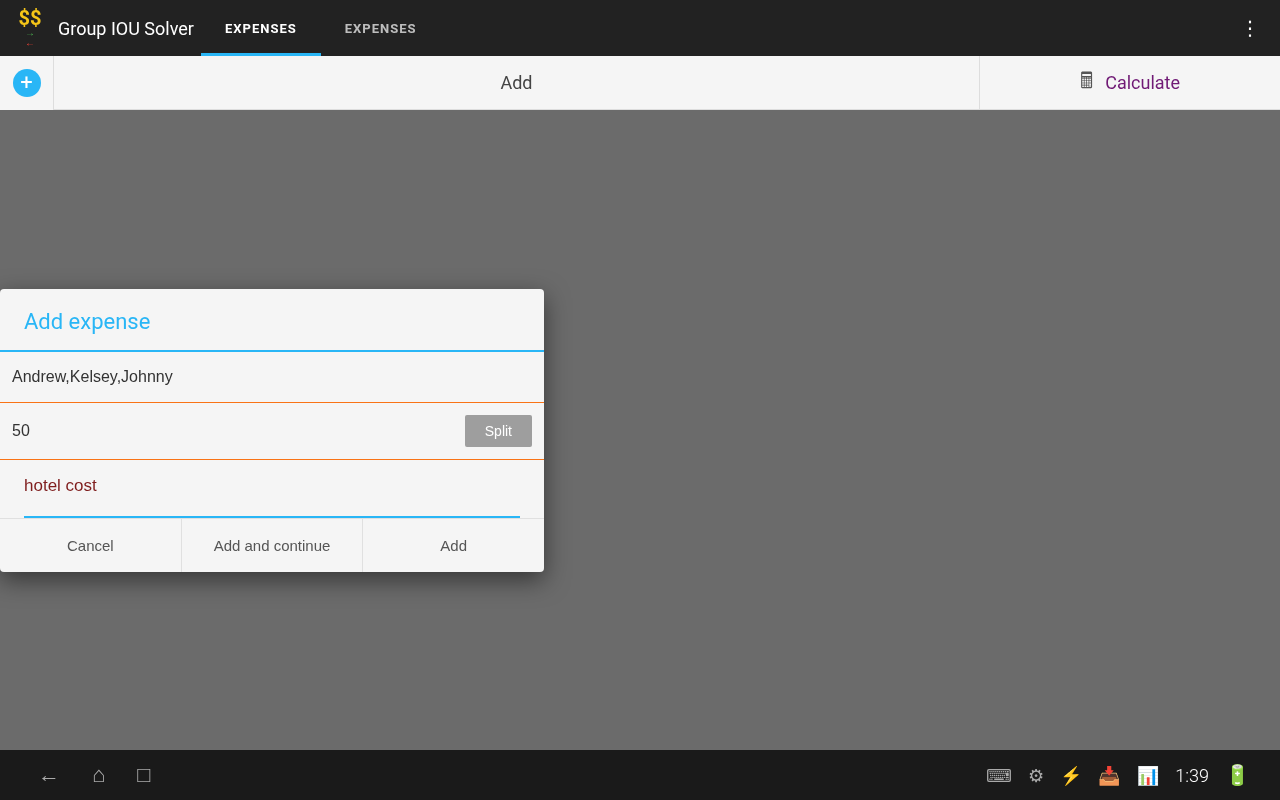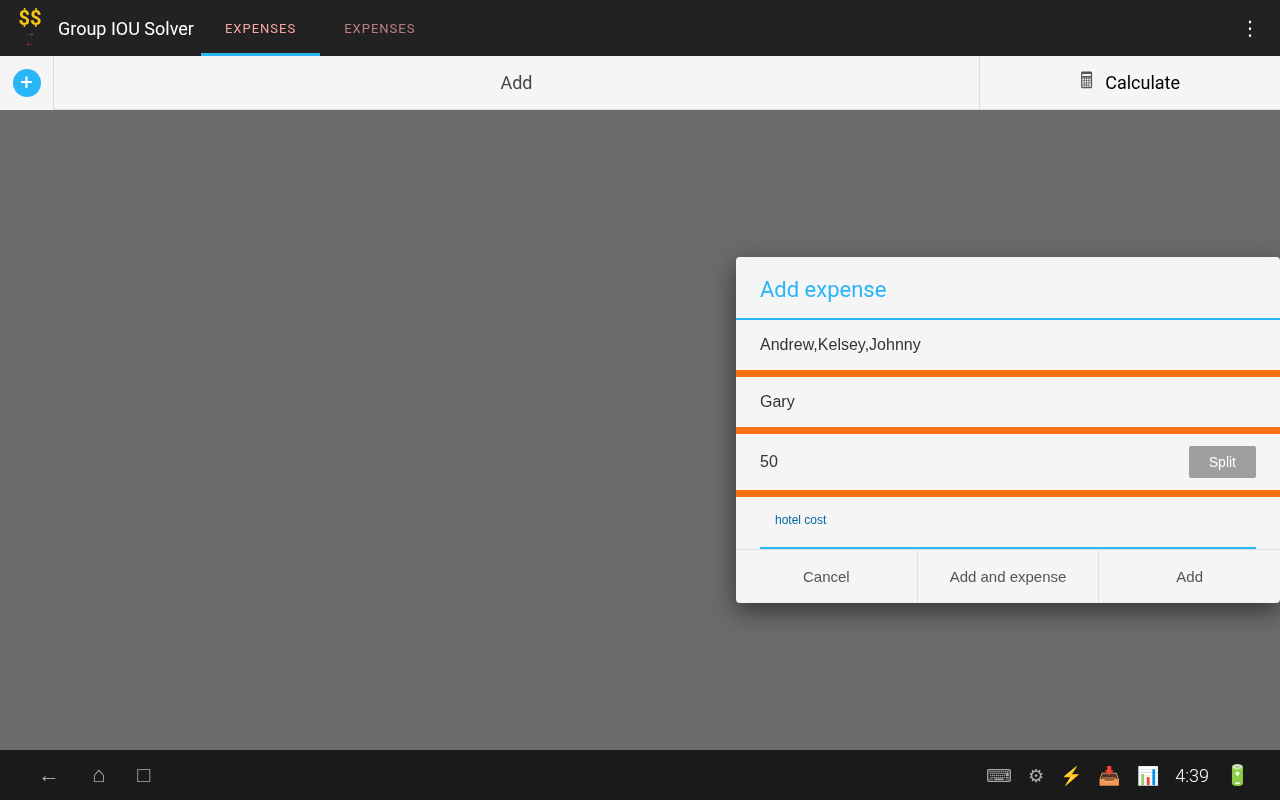--- a/index.html
+++ b/index.html
@@ -55,23 +55,23 @@
       display: flex;
       align-items: center;
       height: 100%;
       flex: 1;
     }
     .tab {
       height: 100%;
       display: flex;
       align-items: center;
       padding: 0 24px;
-      color: #fca5a5;
+      color: #ffffff;
       font-size: 13px;
-      font-weight: 400;
+      font-weight: 700;
       letter-spacing: 1px;
       cursor: pointer;
       position: relative;
       opacity: 0.7;
     }
     .tab.active {
       opacity: 1;
     }
     .tab.active::after {
       content: '';
@@ -143,41 +143,41 @@
       justify-content: center;
       gap: 12px;
       cursor: pointer;
     }
     .calc-icon {
       font-size: 22px;
       color: #555;
     }
     .calc-label {
       font-size: 18px;
-      color: #000000;
+      color: #701a75;
       font-weight: 400;
     }
 
     
     .main-content {
       position: absolute;
       top: 110px;
       left: 0;
       right: 0;
       bottom: 50px;
       background: #6b6b6b;
     }
 
     
     .dialog-overlay {
       position: absolute;
       top: 0; left: 0; right: 0; bottom: 0;
       display: flex;
       align-items: center;
-      justify-content: flex-end;
+      justify-content: flex-start;
     }
 
     
     .dialog {
       width: 544px;
       background: #f5f5f5;
       border-radius: 4px;
       overflow: hidden;
       box-shadow: 0 8px 24px rgba(0,0,0,0.5);
     }
@@ -187,22 +187,22 @@
     }
     .dialog-title {
       font-size: 22px;
       color: #29b6f6;
       font-weight: 400;
     }
     .dialog-body {
       padding: 0;
     }
     .dialog-field {
-      padding: 12px 24px;
-      border-bottom: 7px solid #f97316;
+      padding: 12px 12px;
+      border-bottom: 1px solid #f97316;
       position: relative;
     }
     .dialog-field:last-child {
       border-bottom: none;
     }
     .field-input {
       width: 100%;
       border: none;
       background: transparent;
       font-size: 16px;
@@ -231,25 +231,24 @@
       margin-left: 20px;
     }
     .description-field {
       padding: 12px 24px 16px;
       position: relative;
     }
     .description-input {
       width: 100%;
       border: none;
       background: transparent;
-      font-size: 12px;
-      color: #0369a1;
+      font-size: 17px;
+      color: #7f1d1d;
       outline: none;
       padding: 4px 0;
-      margin-left: 15px;
     }
     .field-underline {
       height: 2px;
       background: #29b6f6;
       margin: 0 24px;
     }
     .dialog-actions {
       display: flex;
       border-top: 1px solid #e0e0e0;
     }
@@ -353,54 +352,51 @@
       <div class="dialog-header">
         <span class="dialog-title">Add expense</span>
       </div>
 
       <div class="dialog-body">
 
         <div class="dialog-field">
           <input class="field-input" type="text" value="Andrew,Kelsey,Johnny" style="">
         </div>
 
-        <div class="dialog-field">
-          <input class="field-input" type="text" value="Gary" style="">
-        </div>
 
         <div class="dialog-field">
           <div class="field-with-button">
             <input class="field-input field-amount" type="text" value="50" style="">
             <button class="split-btn">Split</button>
           </div>
         </div>
 
         <div class="description-field">
           <input class="description-input" type="text" value="hotel cost" style="">
         </div>
         <div class="field-underline"></div>
       </div>
 
       <div class="dialog-actions">
         <button class="action-btn">Cancel</button>
-        <button class="action-btn">Add and expense</button>
+        <button class="action-btn">Add and continue</button>
         <button class="action-btn">Add</button>
       </div>
     </div>
   </div>
 </div>
 
 <div class="bottom-bar">
   <div style="display:flex; gap:16px; align-items:center;">
     <span class="nav-icon">←</span>
     <span class="nav-icon">⌂</span>
     <span class="nav-icon">□</span>
   </div>
   <div class="nav-right">
     <span class="status-icon">⌨</span>
     <span class="status-icon">⚙</span>
     <span class="status-icon">⚡</span>
     <span class="status-icon">📥</span>
     <span class="status-icon">📊</span>
-    <span class="time-display">4:39</span>
+    <span class="time-display">1:39</span>
     <span class="battery-icon">🔋</span>
   </div>
 </div>
 
 </body></html>

